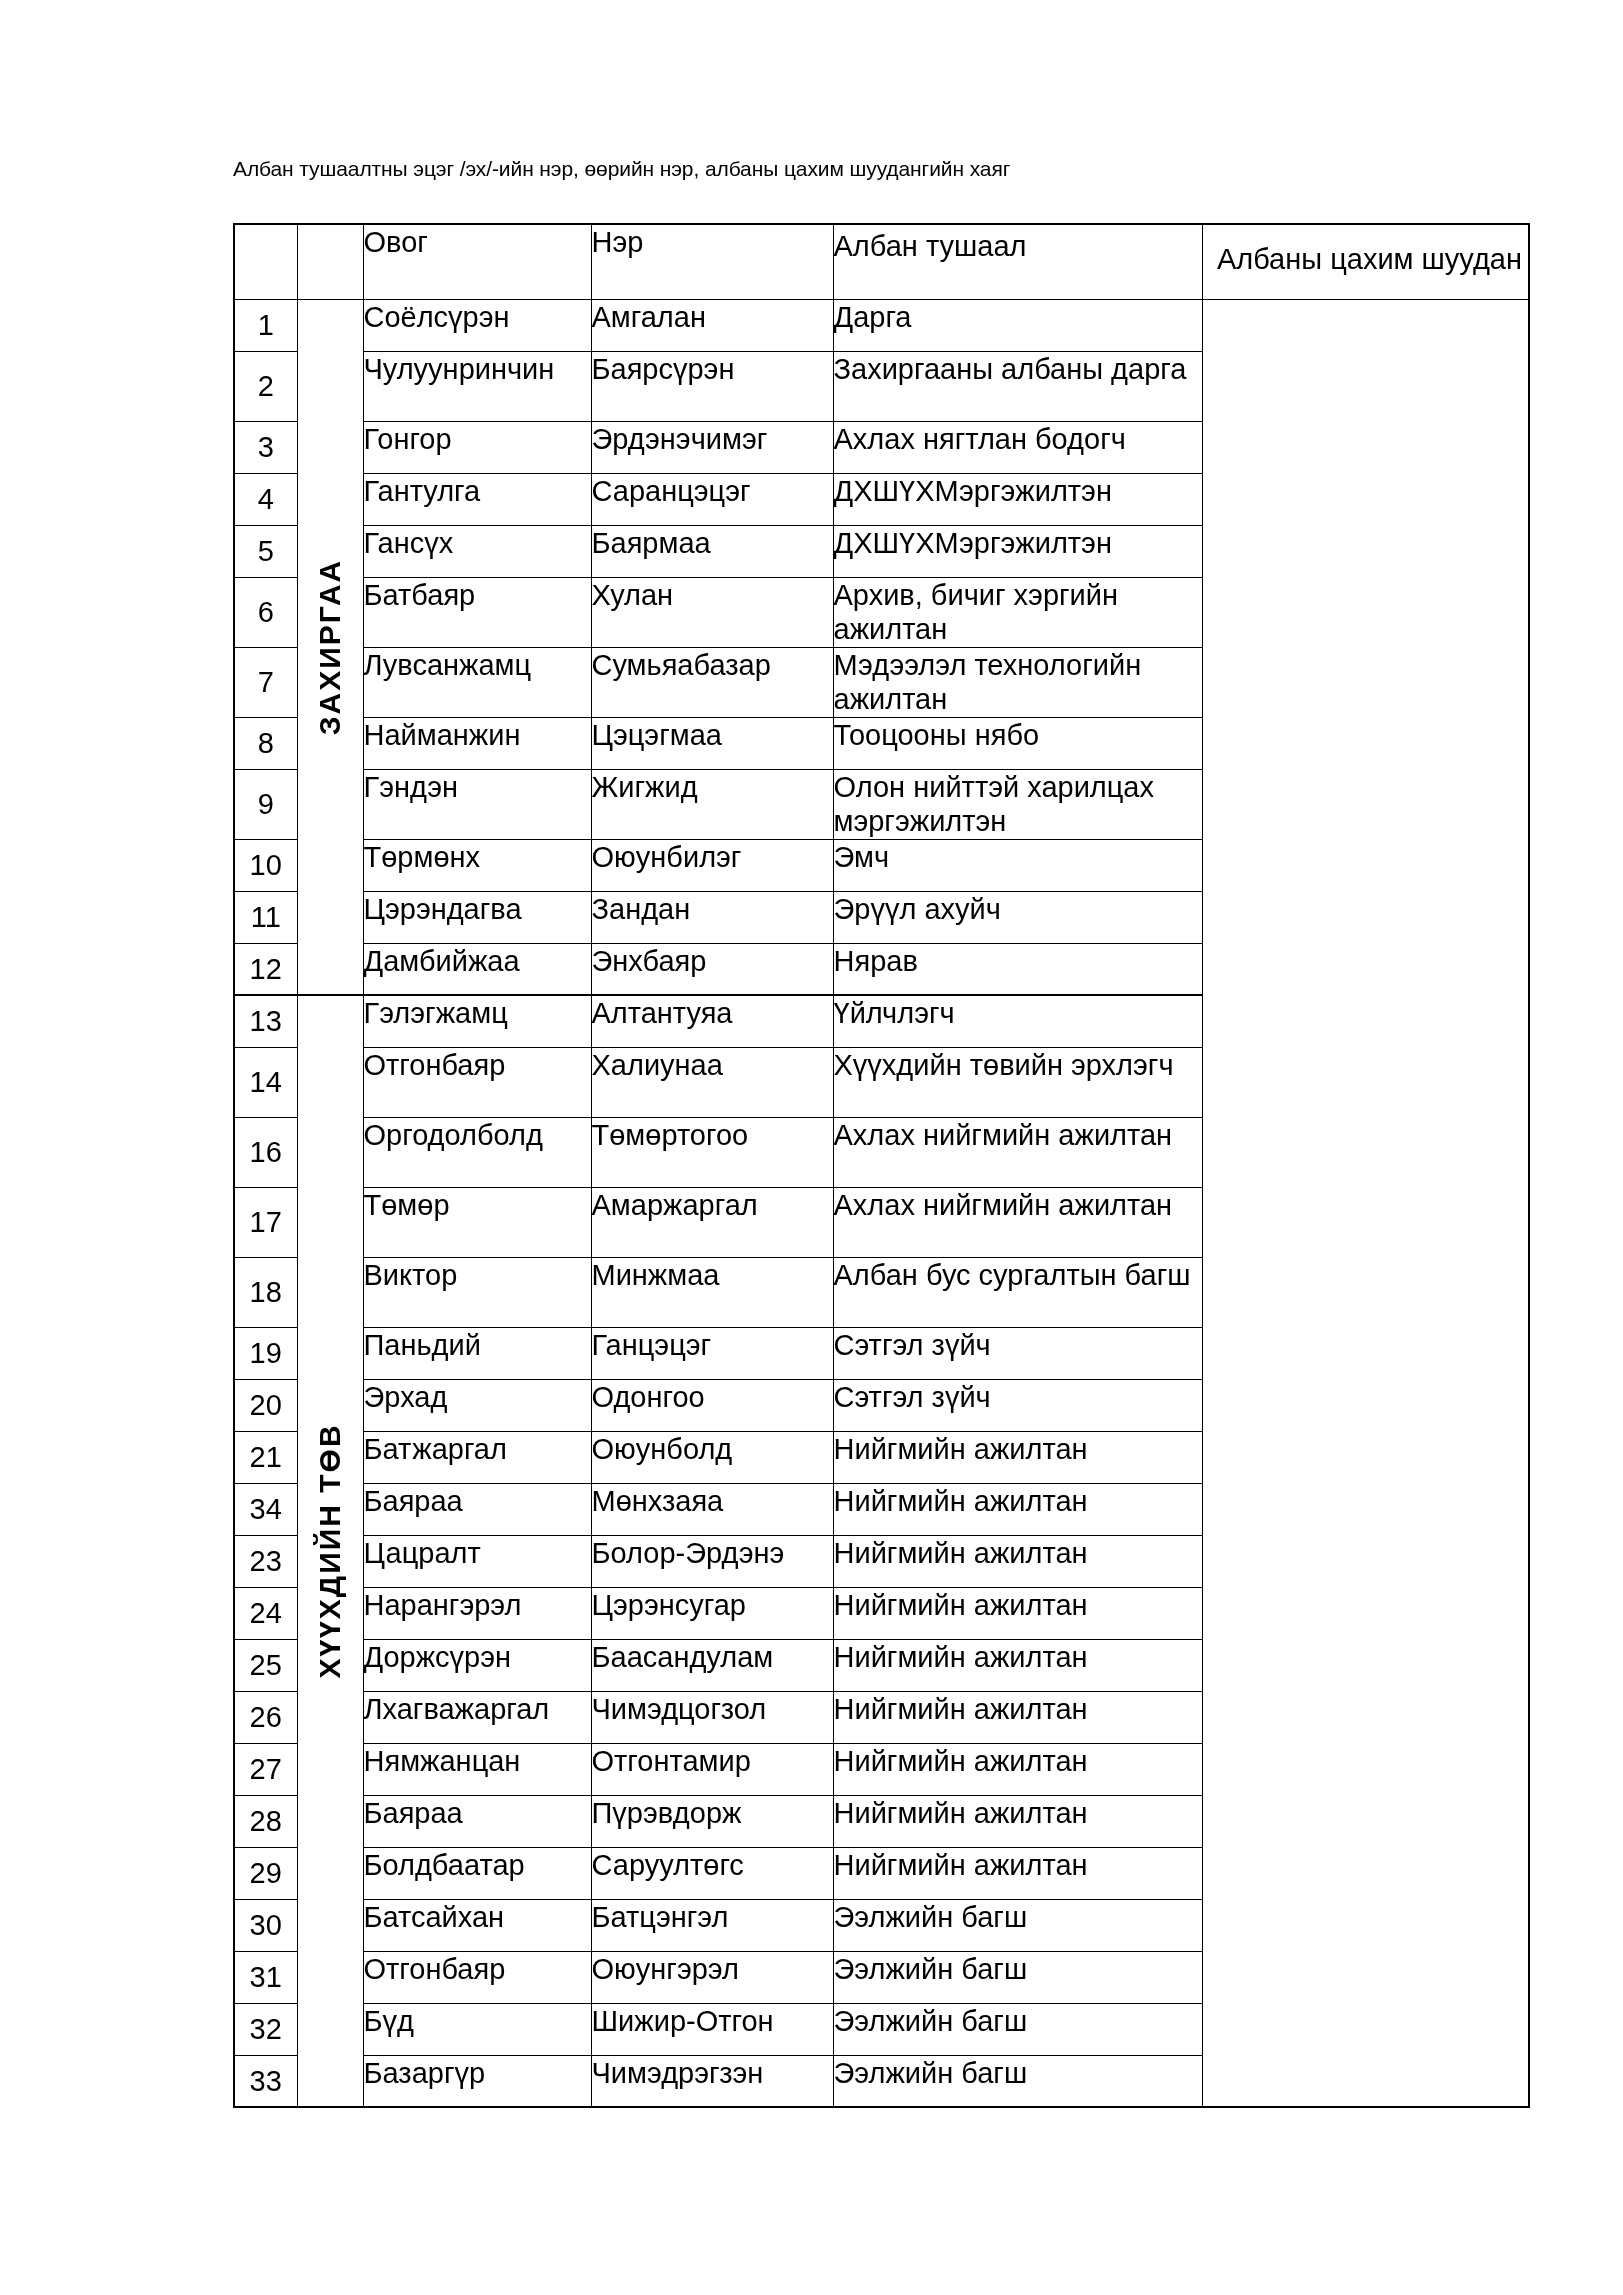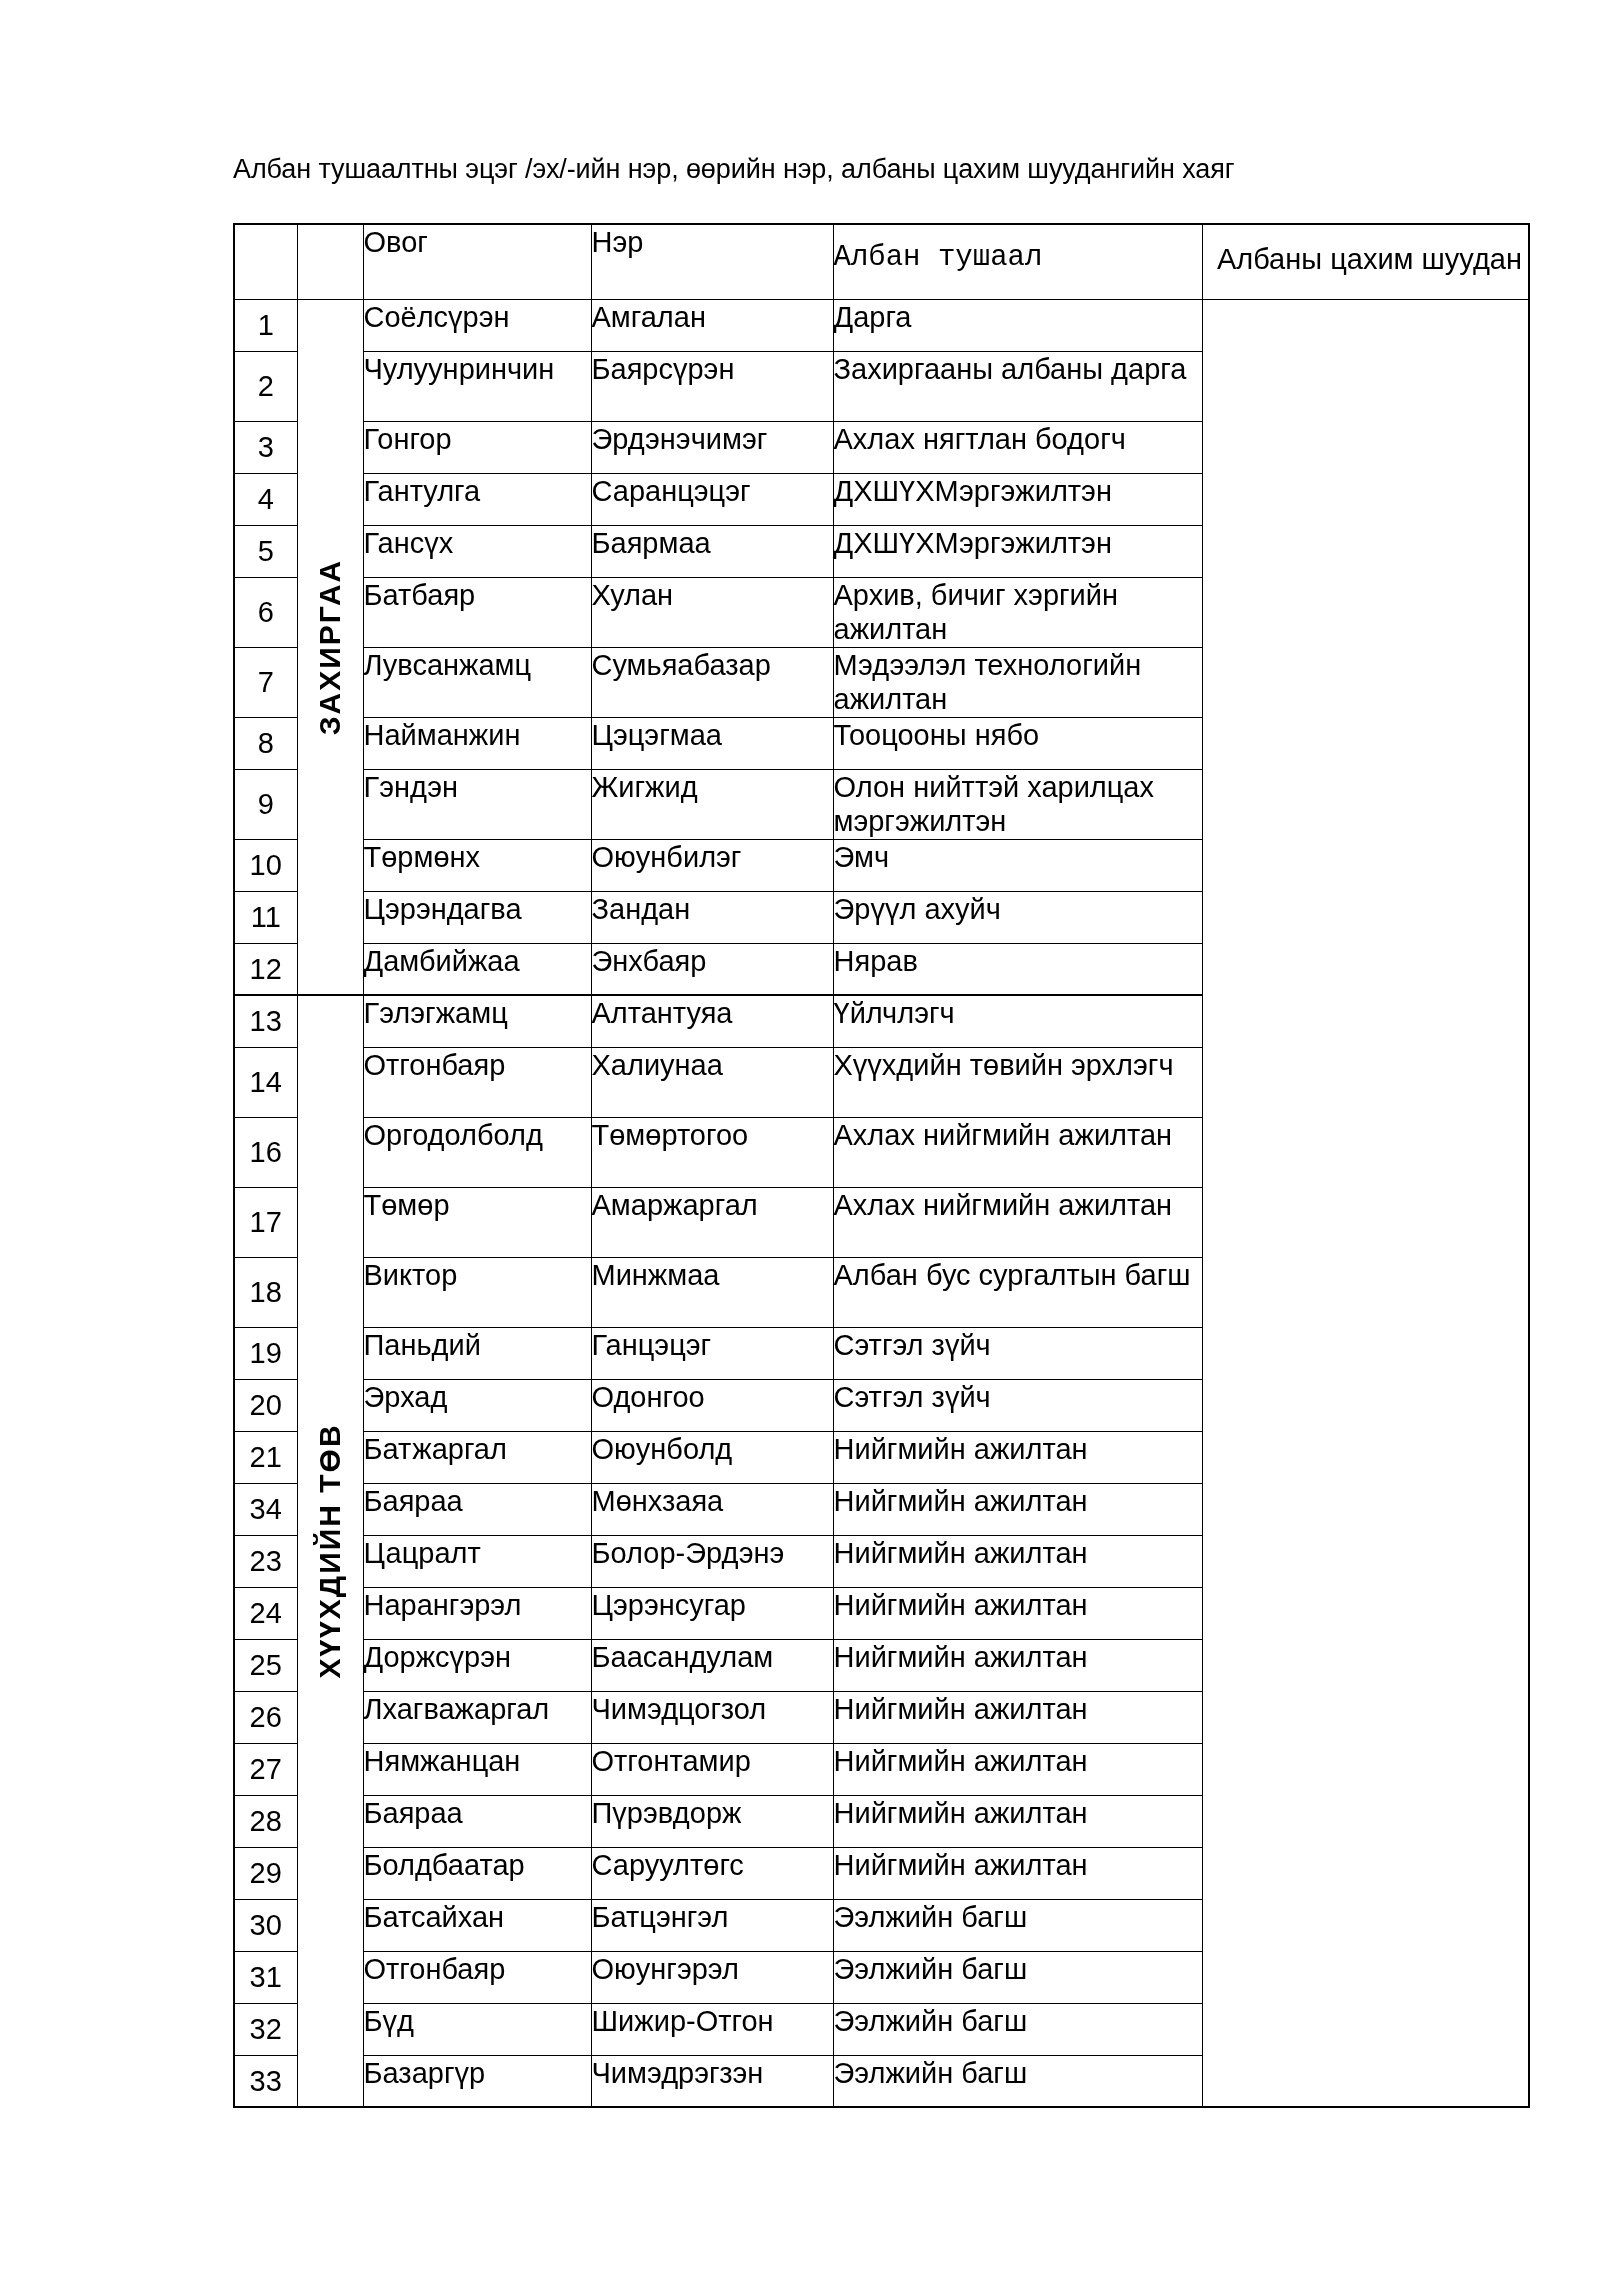--- a/index.html
+++ b/index.html
@@ -1,29 +1,29 @@
 <!DOCTYPE html>
 <html style="font-size:10.5px"><head>
 <meta charset="utf-8">
 <style>
   html, body { margin: 0; padding: 0; background: #ffffff; }
   body { width: 1624px; height: 2295px; position: relative; overflow: hidden;
          font-family: "Liberation Sans", sans-serif; color: #000; }
-  .title { position: absolute; left: 233px; top: 152px; font-size: 27px; line-height: 34px;
+  .title { position: absolute; left: 233px; top: 152px; font-size: 21px; line-height: 34px;
            white-space: nowrap; letter-spacing: -0.1px; }
   table.staff { position: absolute; left: 233px; top: 223px; width: 1294px;
                 border-collapse: collapse; table-layout: fixed; font-size: 29px; }
   table.staff td, table.staff th { border: 1.3px solid #000; padding: 0; vertical-align: top;
                 font-weight: normal; text-align: left; line-height: 34px; }
   table.staff { border: 2.6px solid #000; }
   col.c-num { width: 63px; } col.c-grp { width: 66px; } col.c-sur { width: 228px; }
   col.c-name { width: 242px; } col.c-pos { width: 369px; } col.c-mail { width: 327px; }
   .hdr { height: 75px; }
   .hdr th { vertical-align: middle; padding-left: 14.4px; }
-  .hdr th.top { vertical-align: top; padding-top: 16px; font-family: Liberation Mono, monospace; }
+  .hdr th.top { vertical-align: top; padding-top: 4px; }
   .hdr th.mail-h { vertical-align: top; padding-top: 17px; padding-left: 14.4px; line-height: 34px; }
   tr.r1 { height: 52px; } tr.r2 { height: 70px; }
   td.num { text-align: center !important; vertical-align: middle !important; padding-top: 0; }
   td.txt { padding: 1.3px 13px 0 14.4px; }
   td.pos { padding: 1.3px 14.4px 0 14.4px; text-align: center; text-align-last: left; margin-top: 12px; }
   td.grp { position: relative; vertical-align: middle; }
   .vlabel { position: absolute; left: 50%; top: 50%; transform: translate(-50%, -50%) rotate(-90deg);
             white-space: nowrap; font-weight: bold; font-size: 30px; letter-spacing: 2px; }
   td.mail { vertical-align: middle; text-align: center !important; font-size: 29px; line-height: 34px;
             padding: 0 6.5px; }

